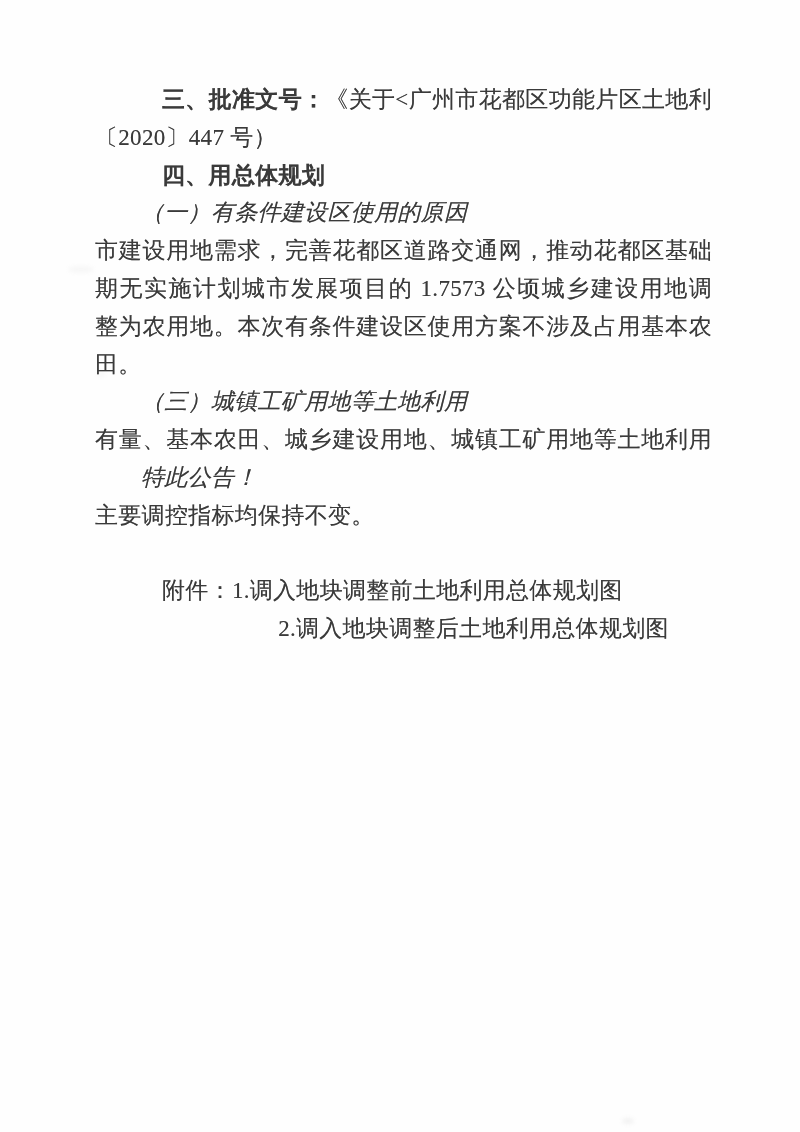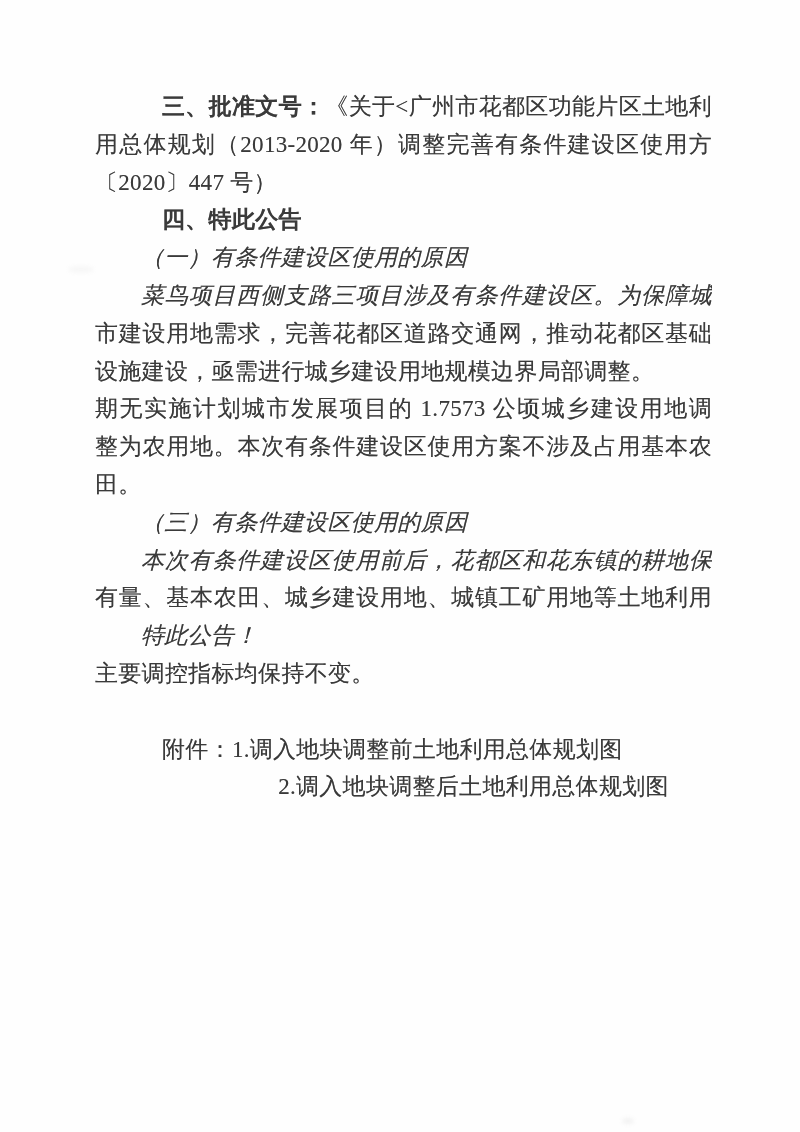--- a/index.html
+++ b/index.html
@@ -14,21 +14,21 @@
     position: relative;
     width: 800px;
     height: 1132px;
     background: #fefefe;
     font-family: "Liberation Serif", "DejaVu Serif", serif;
     color: #3a3a3a;
   }
   .textblock {
     position: absolute;
     left: 95px;
-    top: 88px;
+    top: 81px;
     width: 617px;
   }
   .ln {
     font-size: 23px;
     line-height: 37.8px;
     height: 37.8px;
     letter-spacing: 0.3px;
     white-space: nowrap;
     text-shadow: 0 0 0.5px rgba(70,70,70,0.55);
   }
@@ -57,36 +57,32 @@
 </style>
 </head>
 <body>
 
 <div class="page">
 
   <div class="textblock">
 
     <div class="ln fill ind3"><span class="bold">三、批准文号：</span><span>《关于&lt;广州市花都区功能片区土地利</span></div>
 
-    <div class="ln fill">用总体规划（2013-2020 年）调整完善有条件建设区使用方</div>
     <div class="ln">〔2020〕447 号）</div>
 
-    <div class="ln ind3 bold">四、特此公告</div>
+    <div class="ln ind3 bold">四、用总体规划</div>
 
     <div class="ln ind">（一）有条件建设区使用的原因</div>
-    <div class="ln fill ind">菜鸟项目西侧支路三项目涉及有条件建设区。为保障城</div>
     <div class="ln fill">市建设用地需求，完善花都区道路交通网，推动花都区基础</div>
-    <div class="ln">设施建设，亟需进行城乡建设用地规模边界局部调整。</div>
 
     <div class="ln fill">期无实施计划城市发展项目的 1.7573 公顷城乡建设用地调</div>
     <div class="ln fill">整为农用地。本次有条件建设区使用方案不涉及占用基本农</div>
     <div class="ln">田。</div>
 
-    <div class="ln ind">（三）有条件建设区使用的原因</div>
-    <div class="ln fill ind">本次有条件建设区使用前后，花都区和花东镇的耕地保</div>
+    <div class="ln ind">（三）城镇工矿用地等土地利用</div>
     <div class="ln fill">有量、基本农田、城乡建设用地、城镇工矿用地等土地利用</div>
     <div class="ln ind">特此公告！</div>
 
     <div class="ln">主要调控指标均保持不变。</div>
 
     <div class="ln"></div>
 
     <div class="ln ind3">附件：1.调入地块调整前土地利用总体规划图</div>
     <div class="ln ind6">2.调入地块调整后土地利用总体规划图</div>
 

